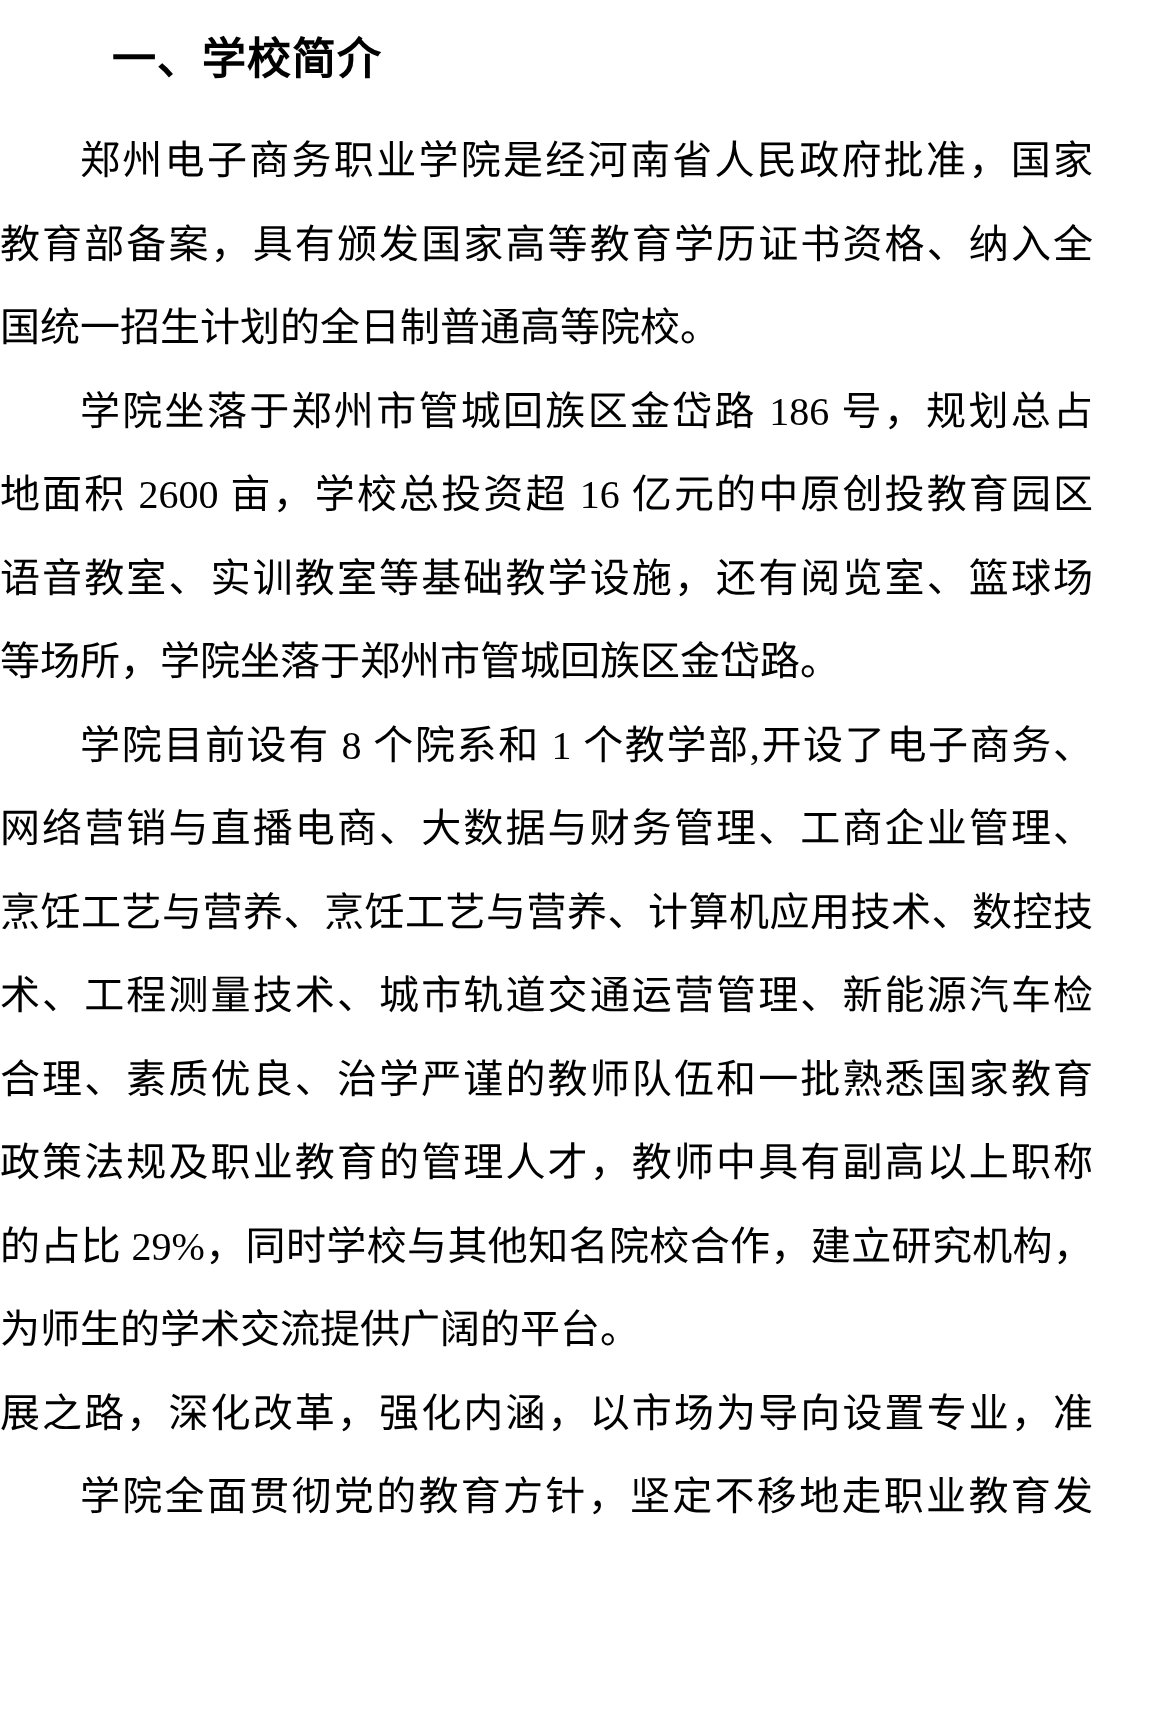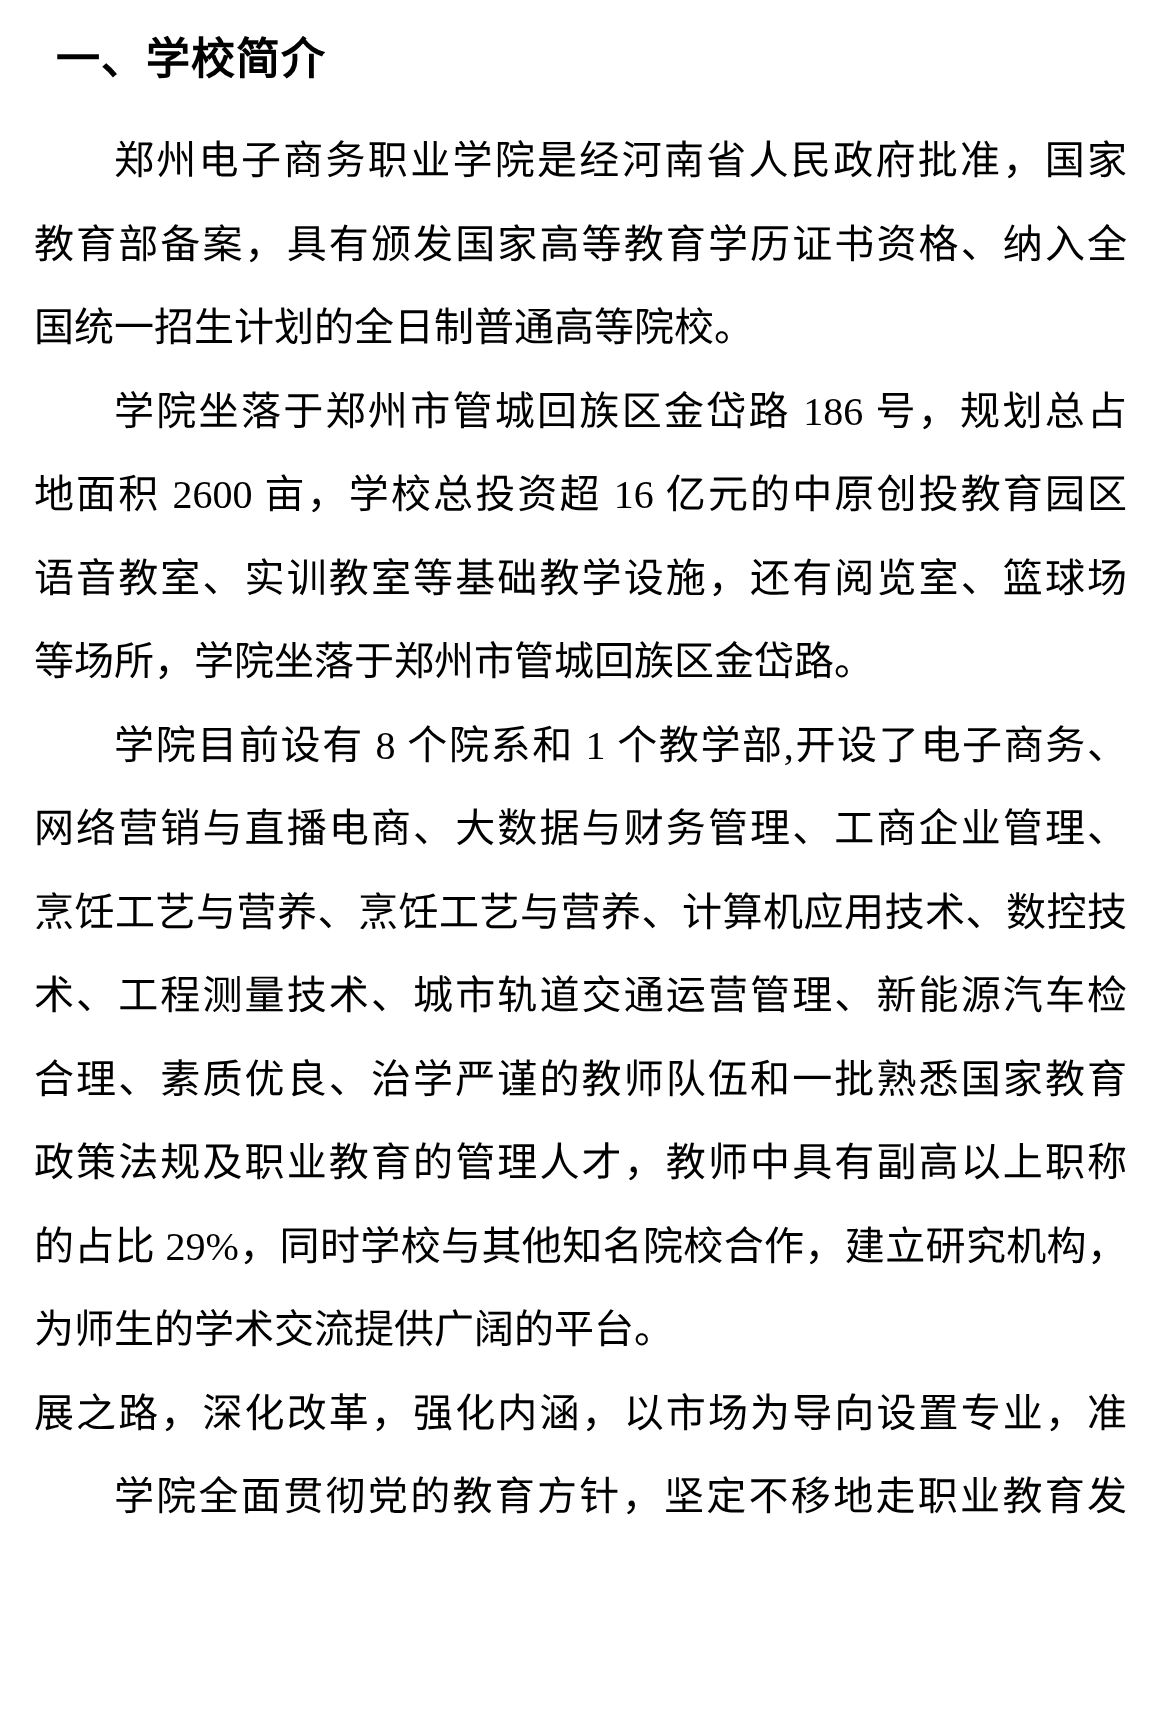--- a/index.html
+++ b/index.html
@@ -13,31 +13,30 @@
   }
   .page{
     position:relative;
     width:1173px;
     height:1727px;
     background:var(--page-bg);
     color:var(--ink);
     overflow:hidden;
   }
   .heading{
-    margin:34px 0 0 56px;
+    margin:34px 0 0 112px;
     font-family:"Liberation Sans","DejaVu Sans",sans-serif;
     font-weight:700;
     font-size:44px;
     line-height:50px;
     letter-spacing:1px;
     color:var(--ink);
   }
   .doc-body{
     margin-top:35px;
-    margin-left:34px;
     width:1093px;
   }
   .paragraph{
     margin:0;
     padding:0;
   }
   .text-line{
     font-family:"Liberation Serif","DejaVu Serif",serif;
     font-size:40px;
     height:83.5px;

